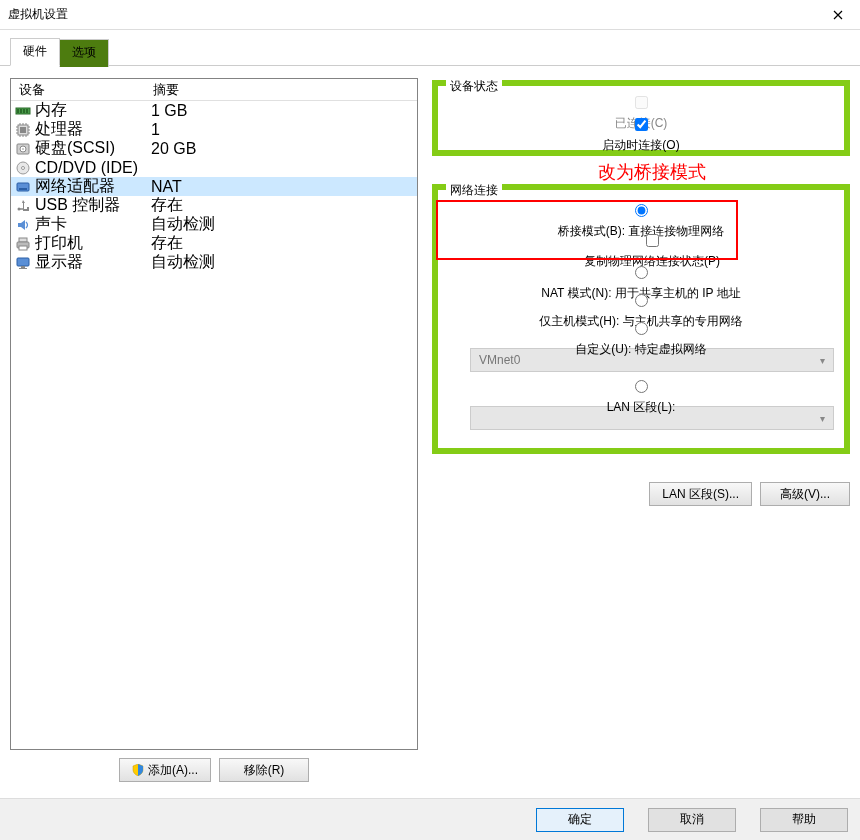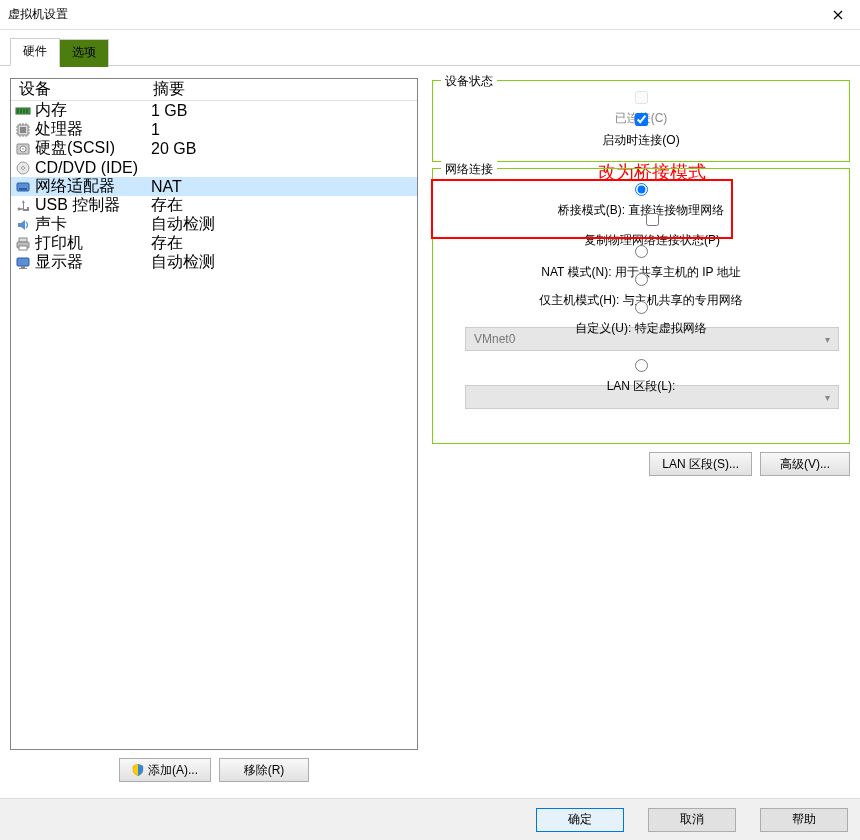--- a/index.html
+++ b/index.html
@@ -65,21 +65,21 @@
     border: 1px solid #838383;
     height: 672px;
     display:flex;
     flex-direction:column;
   }
   .list-header {
     display:flex;
     height: 22px;
     border-bottom: 1px solid #e0e0e0;
     align-items:center;
-    font-size:16px;
+    font-size:13px;
     background:#fff;
   }
   .col-device { width: 140px; padding-left:8px; }
   .col-summary { flex:1; padding-left:2px; }
   .list-body { flex:1; overflow:hidden; }
   .dev-row {
     display:flex;
     height: 19px;
     align-items:center;
     font-size:16px;
@@ -112,23 +112,23 @@
     gap:4px;
     height:24px;
   }
   .btn.gradient { background: linear-gradient(#f8f8f8,#e1e1e1); }
   .right-panel {
     flex:1;
     position: relative;
     padding-left:4px;
   }
   .fieldset {
-    border: 1px solid #84cc16;
-    margin-bottom: 6px;
-    padding: 4px 10px 26px 10px;
+    border: 6px solid #84cc16;
+    margin-bottom: 28px;
+    padding: 4px 10px 10px 10px;
     position:relative;
   }
   .fieldset-legend {
     position:absolute;
     top:-8px; left:8px;
     background:#fff;
     padding: 0 4px;
     font-size:12px;
   }
   .checkrow, .radiorow {

